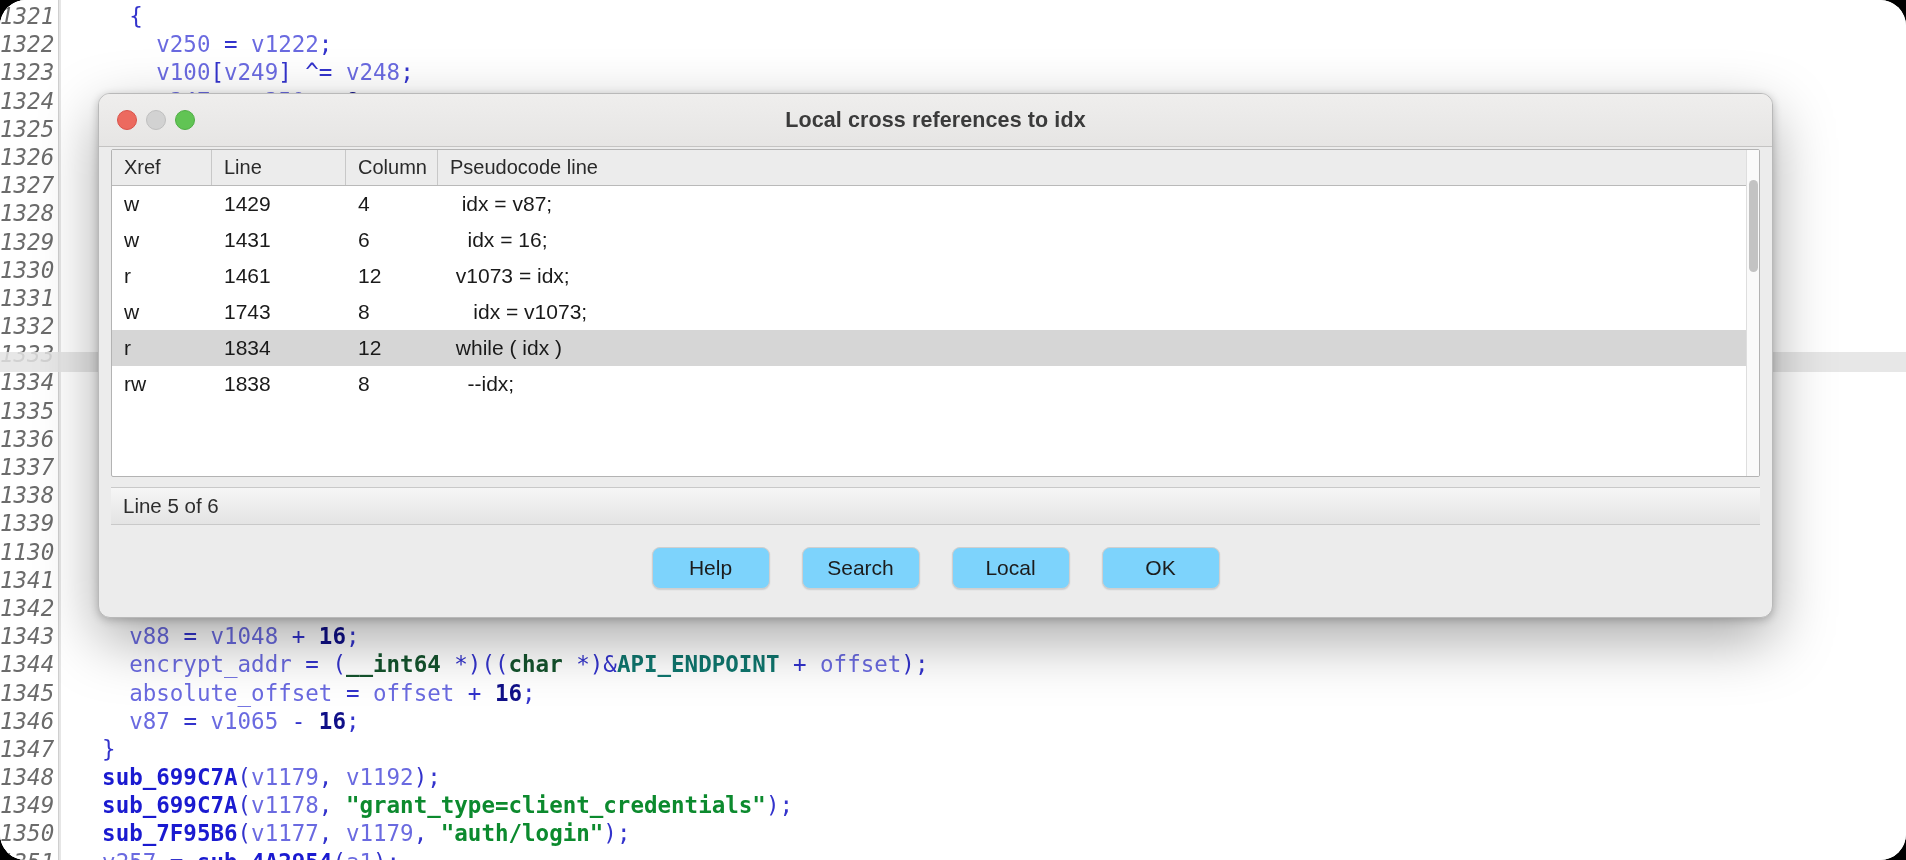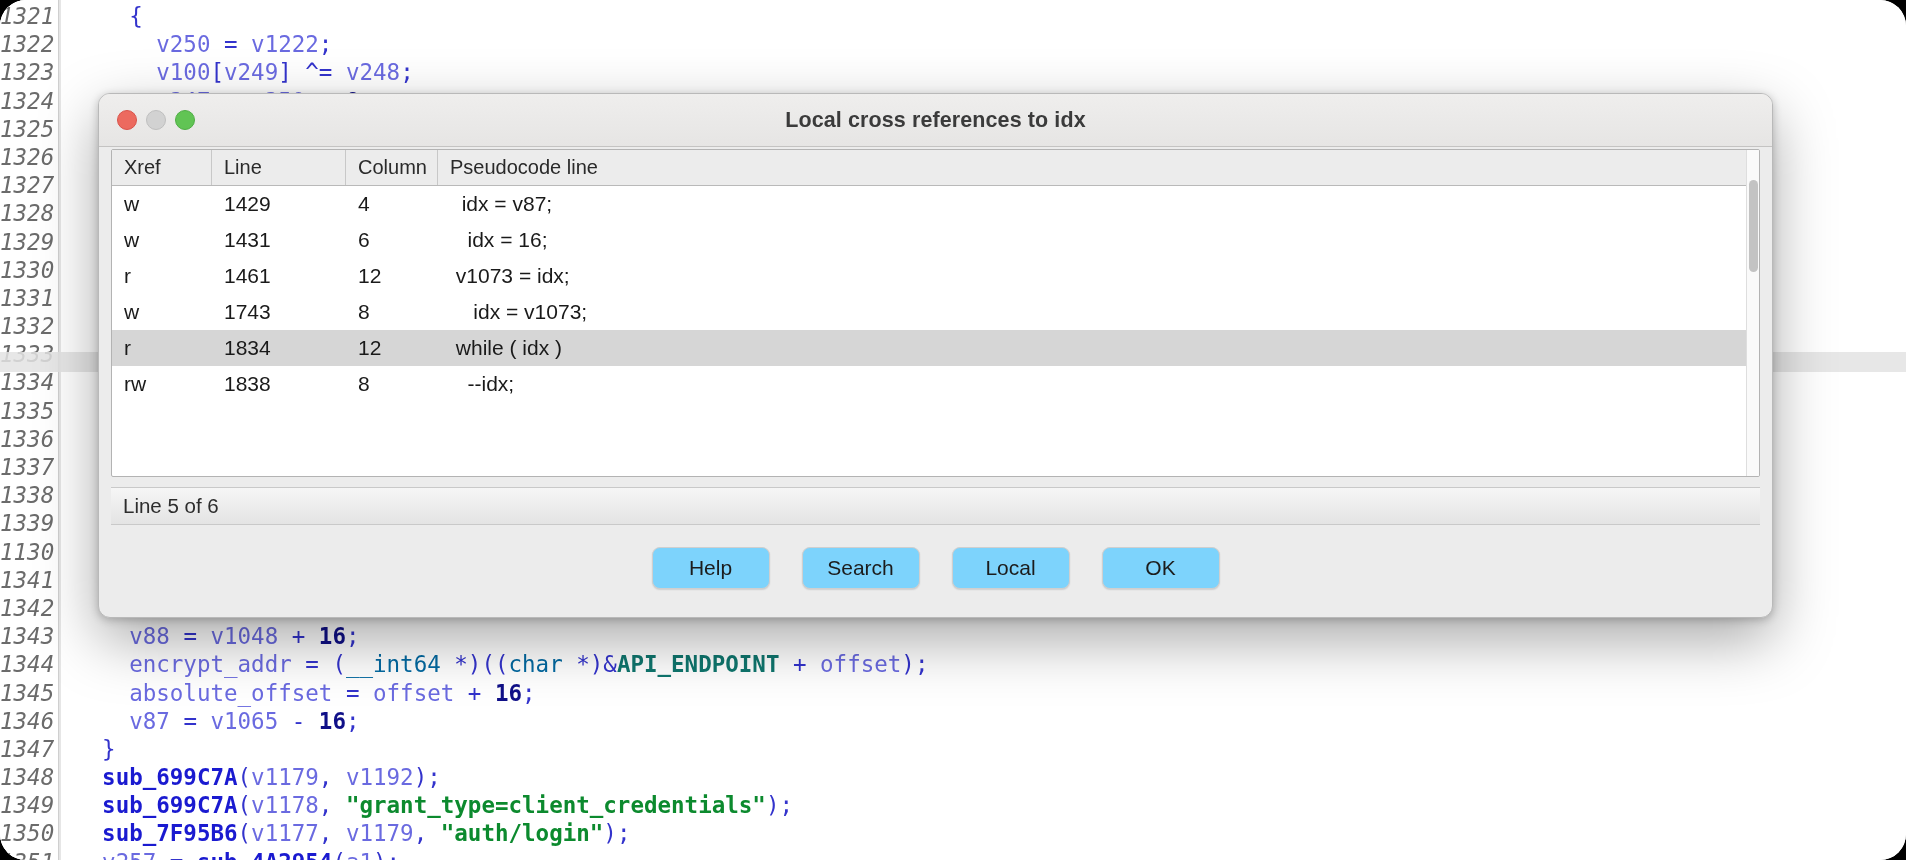--- a/index.html
+++ b/index.html
@@ -54,21 +54,21 @@
     flex: 1 1 auto;
     padding-left: 14px;
     padding-top: 2px;
     white-space: pre;
     color: #2b2bd6;
     overflow: hidden;
   }
   #code .cl { height: 28.2px; }
 
   .t-var   { color: #6a6ae0; }
-  .t-kw    { color: #0369a1; font-weight: normal; }
+  .t-kw    { color: #14532d; font-weight: bold; }
   .t-fn    { color: #1a1ad0; font-weight: bold; }
   .t-num   { color: #101088; font-weight: bold; }
   .t-str   { color: #0c8a2e; font-weight: bold; }
   .t-id    { color: #0f766e; font-weight: bold; }
   .t-punct { color: #3333cc; }
 
   
   #band {
     position: absolute;
     left: 0; right: 0;

